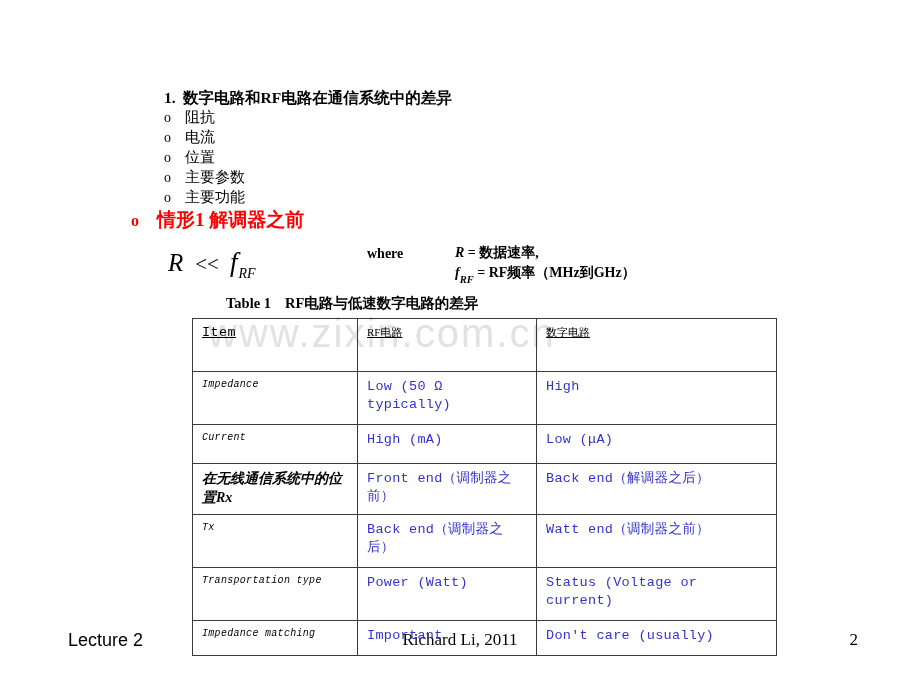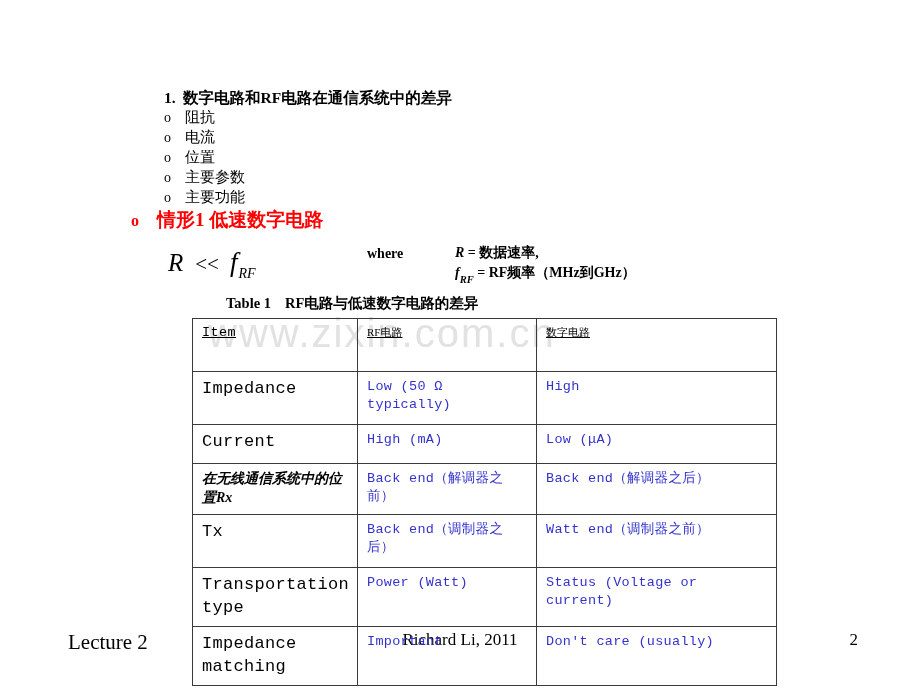--- a/index.html
+++ b/index.html
@@ -204,21 +204,22 @@
     color: #000000;
     letter-spacing: 0.4px;
   }
   .hdr-cell.cjk {
     font-family: "Liberation Serif", serif;
     font-size: 11px;
     letter-spacing: 0;
   }
   .item-cell {
     font-family: "Liberation Mono", monospace;
-    font-size: 17px;
+    font-style: italic;
+    font-size: 10px;
     color: #000000;
     letter-spacing: 0.3px;
     line-height: 1.35;
   }
   .item-cell.cjk {
     font-family: "Liberation Serif", serif;
     font-weight: bold;
     font-style: italic;
     font-size: 14px;
     letter-spacing: 0;
@@ -245,22 +246,22 @@
     position: absolute;
     left: 0;
     top: 630px;
     width: 920px;
     height: 30px;
   }
   .footer-left {
     position: absolute;
     left: 68px;
     top: 0;
-    font-family: Liberation Serif, serif;
-    font-size: 21px;
+    font-family: Liberation Sans, sans-serif;
+    font-size: 18px;
     color: #000000;
   }
   .footer-center {
     position: absolute;
     left: 0;
     top: 0;
     width: 920px;
     text-align: center;
     font-family: "Liberation Serif", serif;
     font-size: 17px;
@@ -287,21 +288,21 @@
     <ul class="sub-list">
       <li><span class="bullet">o</span><span>阻抗</span></li>
       <li><span class="bullet">o</span><span>电流</span></li>
       <li><span class="bullet">o</span><span>位置</span></li>
       <li><span class="bullet">o</span><span>主要参数</span></li>
       <li><span class="bullet">o</span><span>主要功能</span></li>
     </ul>
   </div>
 
   <div class="red-heading">
-    <span class="rb">o</span><span>情形1  低速数字电路</span>
+    <span class="rb">o</span><span>情形1  解调器之前</span>
   </div>
 
   <div class="formula">
     <span class="var">R</span><span class="ops">&lt;&lt;</span><span class="fvar">f</span><span class="sub">RF</span>
   </div>
 
   <div class="where-label">where</div>
 
   <div class="where-defs">
     <div><span class="it">R</span><span> = 数据速率,</span></div>
@@ -332,21 +333,21 @@
           <td class="val-cell">Low (50 Ω typically)</td>
           <td class="val-cell">High</td>
         </tr>
         <tr class="row-b">
           <td class="item-cell">Current</td>
           <td class="val-cell">High (mA)</td>
           <td class="val-cell">Low  (μA)</td>
         </tr>
         <tr class="row-c">
           <td class="item-cell cjk">在无线通信系统中的位置Rx</td>
-          <td class="val-cell">Back end（解调器之前）</td>
+          <td class="val-cell">Front end（调制器之前）</td>
           <td class="val-cell">Back end（解调器之后）</td>
         </tr>
         <tr class="row-d">
           <td class="item-cell">Tx</td>
           <td class="val-cell">Back end（调制器之后）</td>
           <td class="val-cell">Watt end（调制器之前）</td>
         </tr>
         <tr class="row-e">
           <td class="item-cell">Transportation type</td>
           <td class="val-cell">Power (Watt)</td>

